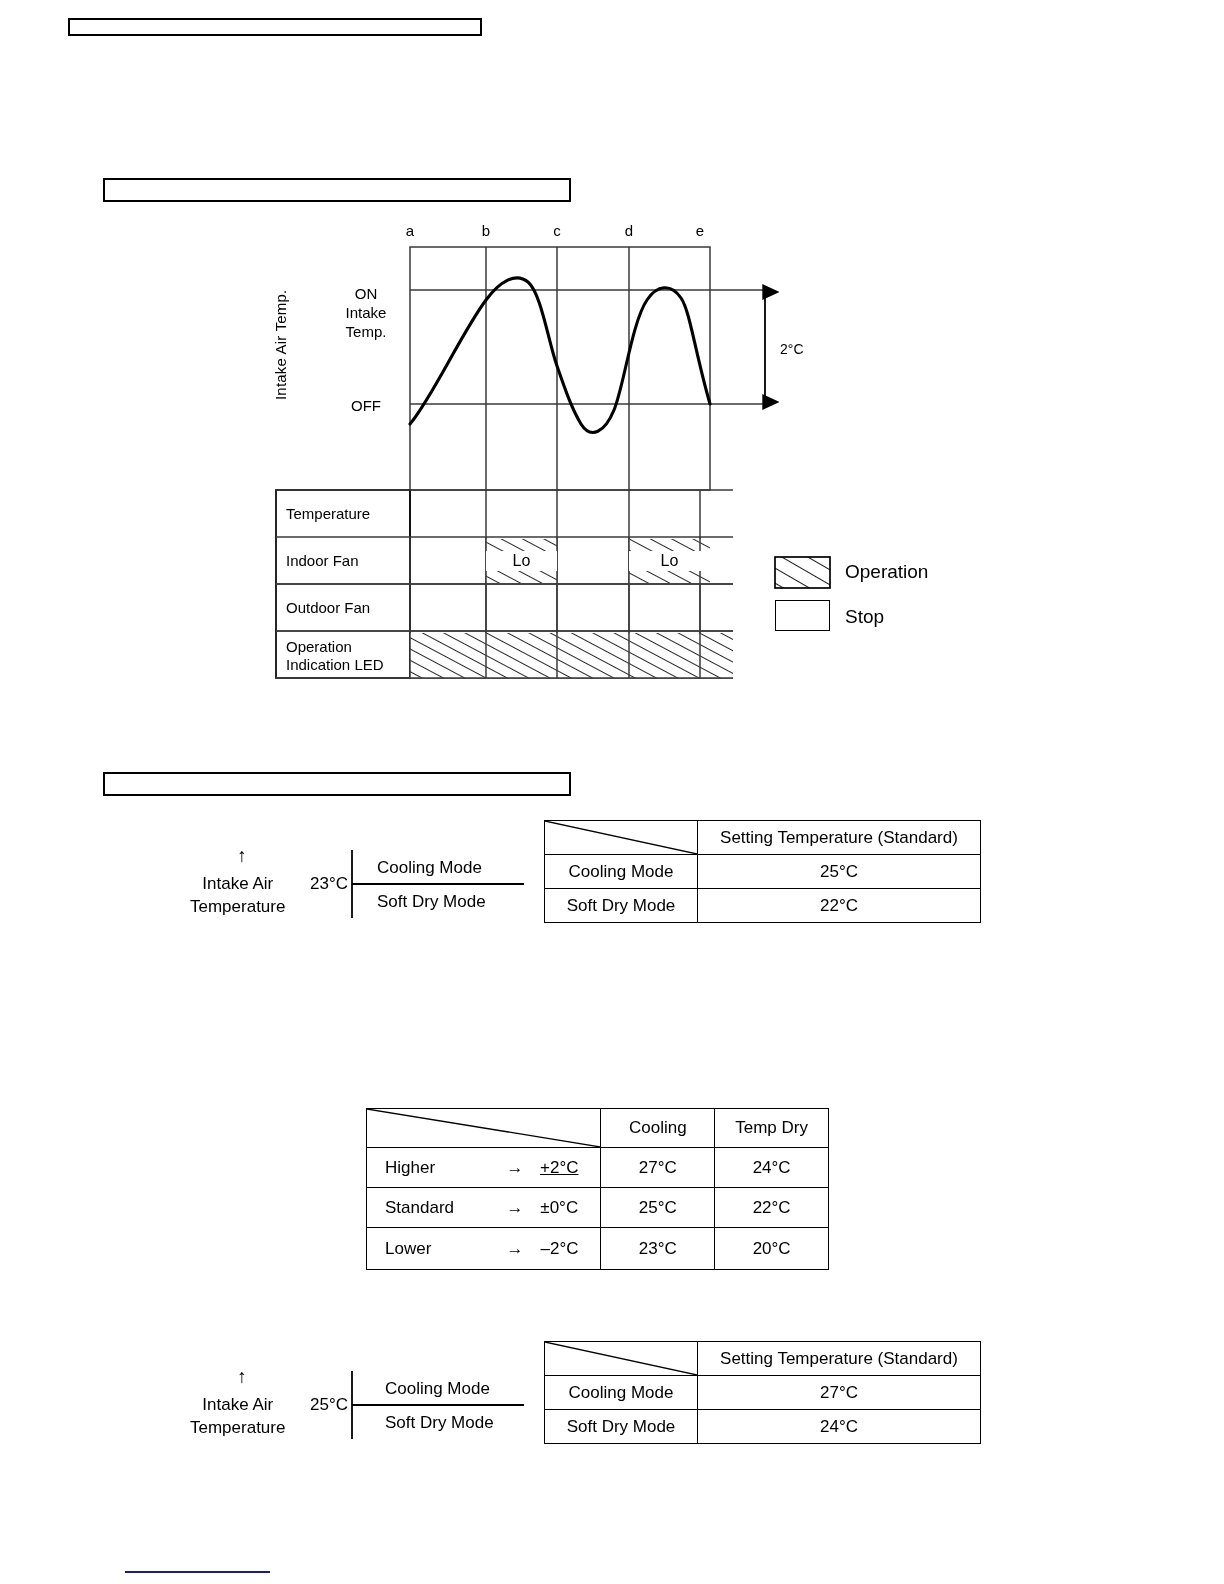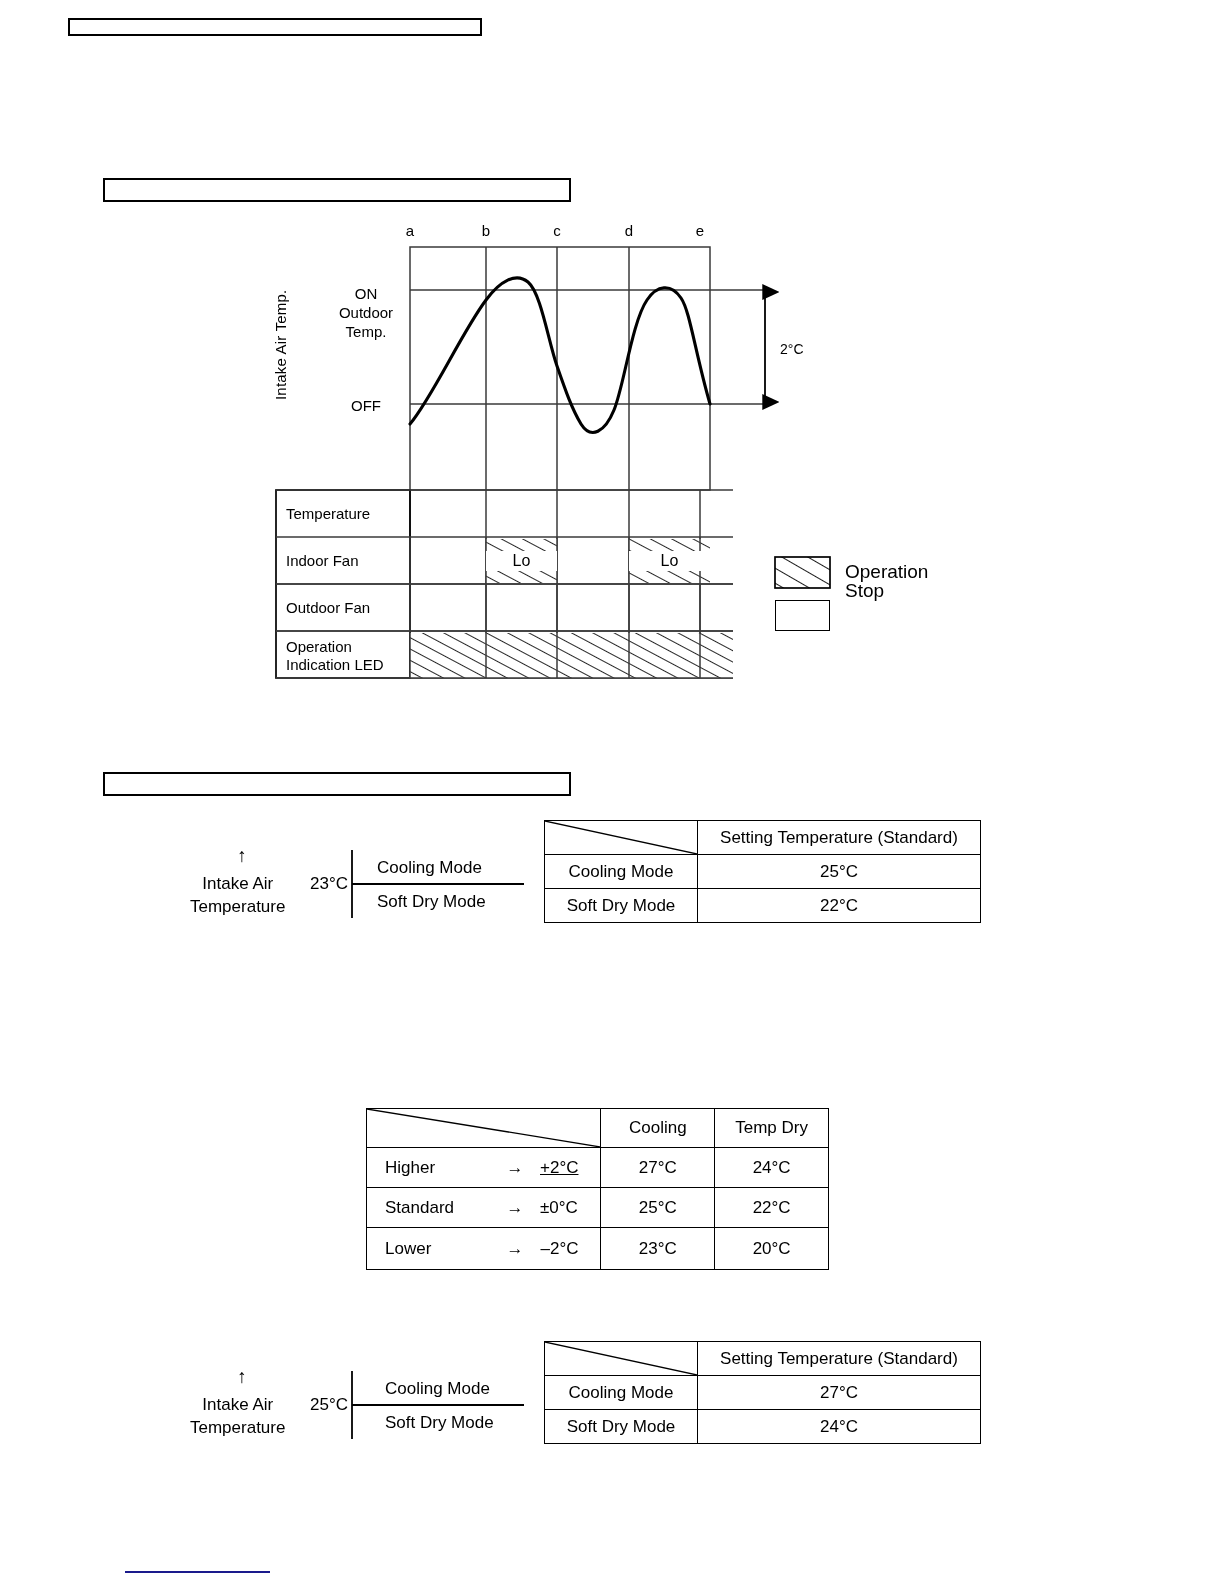--- a/index.html
+++ b/index.html
@@ -135,21 +135,21 @@
 <div class="axis-title-vert" style="left:272px; top:400px;">Intake Air Temp.</div>
 
 <div class="tick-label" style="left:398px; top:222px;">a</div>
 <div class="tick-label" style="left:474px; top:222px;">b</div>
 <div class="tick-label" style="left:545px; top:222px;">c</div>
 <div class="tick-label" style="left:617px; top:222px;">d</div>
 <div class="tick-label" style="left:688px; top:222px;">e</div>
 
 <div class="ylab" style="left:330px; top:284px; width:72px;">
   <div>ON</div>
-  <div>Outdoor</div>
+  <div>Intake</div>
   <div>Temp.</div>
 </div>
 <div class="ylab" style="left:330px; top:396px; width:72px;">OFF</div>
 
 <div class="dim-label" style="left:780px; top:341px;">2°C</div>
 
 <svg id="timing-chart-figure" viewBox="0 0 1224 1584" xmlns="http://www.w3.org/2000/svg">
   <defs>
     <pattern id="hatch" width="10" height="10" patternUnits="userSpaceOnUse" patternTransform="rotate(28)">
       <rect width="10" height="10" fill="#ffffff"></rect>
@@ -225,21 +225,21 @@
 <div class="state-table-label" style="left:286px; top:638px;">
   <div>Operation</div>
   <div>Indication LED</div>
 </div>
 
 <div class="abs" style="left:486px; top:551px; width:71px; text-align:center; font-size:16px; background:#fff; padding:1px 0;">Lo</div>
 <div class="abs" style="left:629px; top:551px; width:81px; text-align:center; font-size:16px; background:#fff; padding:1px 0;">Lo</div>
 
 <div class="legend-text" style="left:845px; top:561px;">Operation</div>
 <div class="legend-swatch" style="left:775px; top:600px; width:55px; height:31px;"></div>
-<div class="legend-text" style="left:845px; top:580px;">Stop</div>
+<div class="legend-text" style="left:845px; top:606px;">Stop</div>
 
 <div class="intake-arrow" style="left:222px; top:845px;">↑</div>
 <div class="intake-caption" style="left:190px; top:872px;">
   <div>Intake Air</div>
   <div>Temperature</div>
 </div>
 <div class="intake-temp" style="left:310px; top:874px;">23°C</div>
 
 <svg class="abs" style="left:350px; top:848px;" width="175" height="72" viewBox="0 0 175 72" xmlns="http://www.w3.org/2000/svg">
   <line x1="2" y1="2" x2="2" y2="70" stroke="#000" stroke-width="1.8"></line>
@@ -289,21 +289,21 @@
       </div>
     </td>
     <td style="height:39px;">27°C</td>
     <td style="height:39px;">24°C</td>
   </tr>
   <tr>
     <td style="height:39px; padding:0;">
       <div style="display:flex; align-items:center;">
         <span style="flex:0 0 105px; text-align:left; padding-left:18px;">Standard</span>
         <span style="flex:0 0 50px; text-align:center;">→</span>
-        <span style="flex:1; text-align:left; padding-right:22px;">±0°C</span>
+        <span style="flex:1; text-align:center; padding-right:22px;">±0°C</span>
       </div>
     </td>
     <td style="height:39px;">25°C</td>
     <td style="height:39px;">22°C</td>
   </tr>
   <tr>
     <td style="height:41px; padding:0;">
       <div style="display:flex; align-items:center;">
         <span style="flex:0 0 105px; text-align:left; padding-left:18px;">Lower</span>
         <span style="flex:0 0 50px; text-align:center;">→</span>

